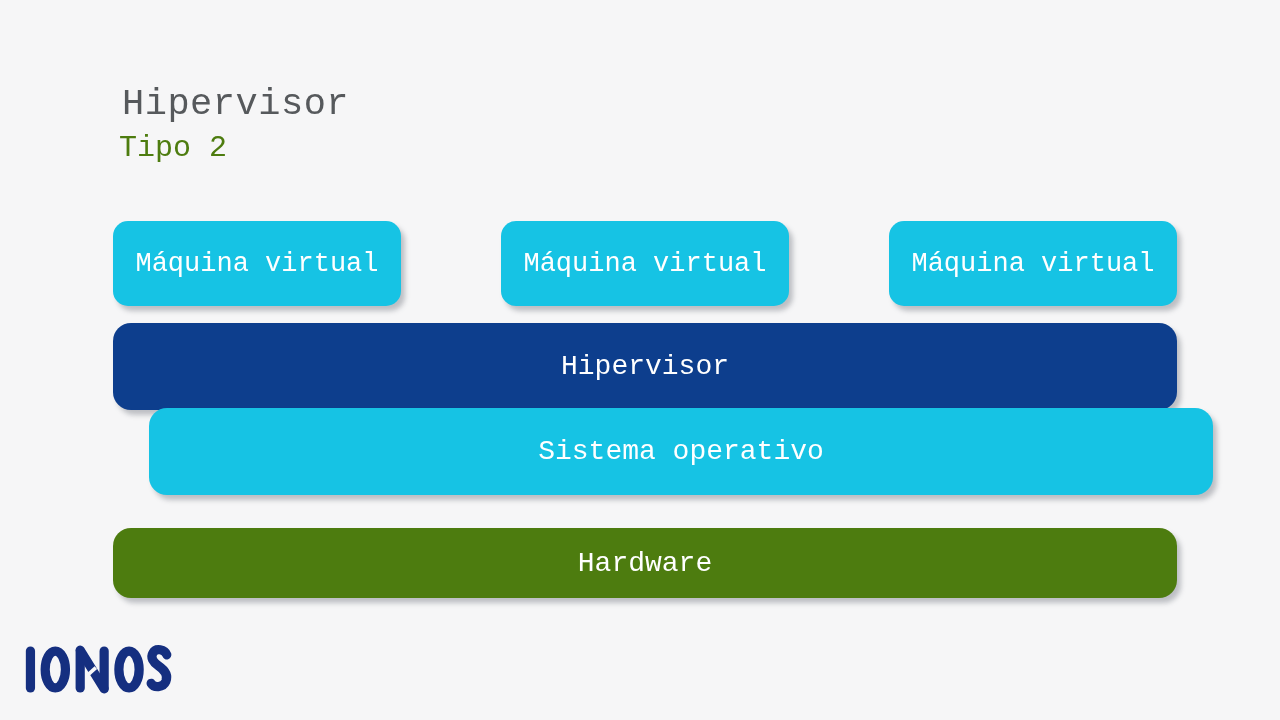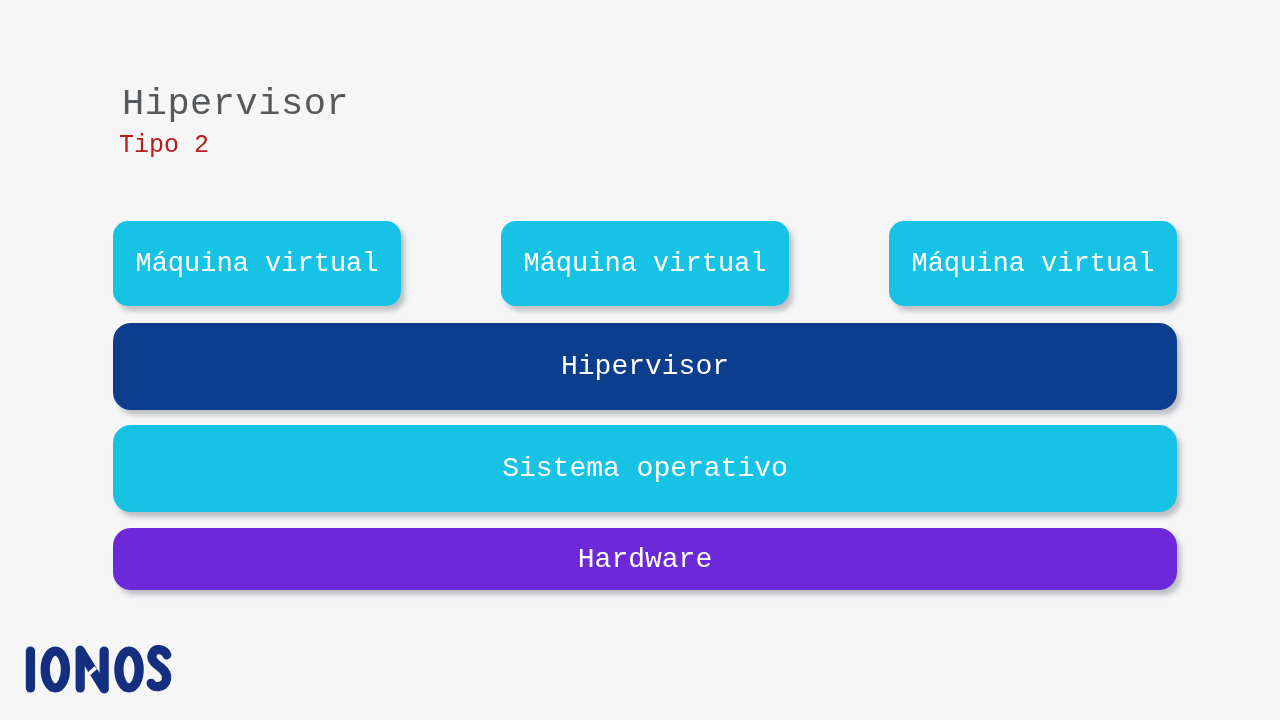--- a/index.html
+++ b/index.html
@@ -21,22 +21,22 @@
     top: 84px;
     font-size: 37px;
     line-height: 1.1;
     color: #56595c;
     letter-spacing: 0.5px;
   }
   .subtitle {
     position: absolute;
     left: 119px;
     top: 131px;
-    font-size: 25px;
-    color: #b91c1c;
+    font-size: 30px;
+    color: #4d7c0f;
   }
   .vm-row {
     position: absolute;
     left: 113px;
     top: 221px;
     width: 1064px;
     height: 85px;
     display: flex;
     justify-content: space-between;
     gap: 38px;
@@ -60,22 +60,22 @@
     height: 87px;
     border-radius: 18px;
     box-shadow: 4px 5px 5px rgba(105,110,120,0.40);
     display: flex;
     align-items: center;
     justify-content: center;
     color: #ffffff;
     font-size: 28px;
   }
   .layer-hypervisor { top: 323px; background: #0d3e8d; }
-  .layer-os         { top: 425px; background: #16c3e4; }
-  .layer-hardware   { top: 528px; height: 62px; background: #6d28d9; }
+  .layer-os         { top: 408px; background: #16c3e4; margin-left: 36px; }
+  .layer-hardware   { top: 528px; height: 70px; background: #4d7c0f; }
   .logo {
     position: absolute;
     left: 24px;
     top: 643px;
     width: 152px;
     height: 53px;
   }
 </style>
 </head>
 <body>

